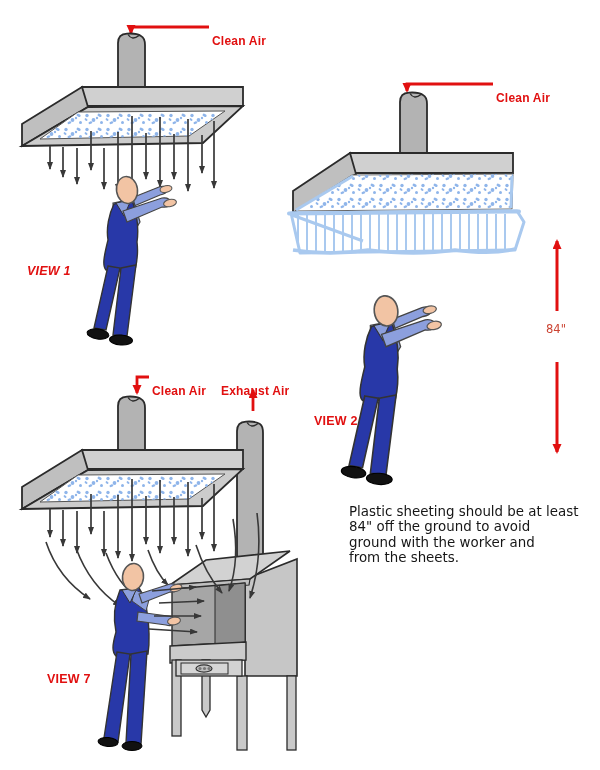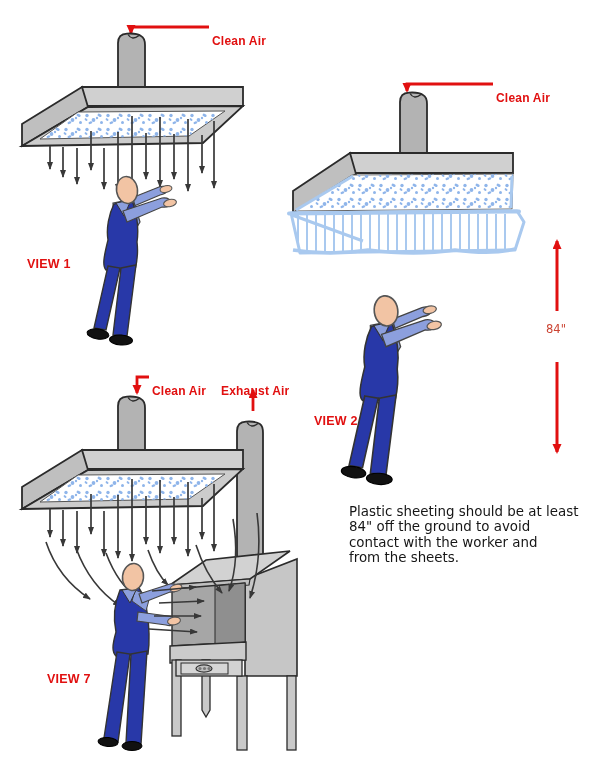--- a/index.html
+++ b/index.html
@@ -225,30 +225,30 @@
   </g>
   <g stroke="#383838" stroke-width="1.6">
     <line x1="152" y1="591" x2="196" y2="587" marker-end="url(#mb)"></line>
     <line x1="159" y1="603" x2="204" y2="601" marker-end="url(#mb)"></line>
     <line x1="154" y1="616" x2="201" y2="616" marker-end="url(#mb)"></line>
     <line x1="149" y1="629" x2="197" y2="632" marker-end="url(#mb)"></line>
   </g>
 </svg>
 
 <div class="lbl" style="left:212px;top:19px;">Clean Air</div>
-<div class="lbl viewlbl" style="left:27px;top:242px;">VIEW 1</div>
+<div class="lbl viewlbl" style="left:27px;top:249px;font-style:italic;">VIEW 1</div>
 
 <div class="lbl" style="left:496px;top:76px;">Clean Air</div>
 <div class="lbl viewlbl" style="left:314px;top:399px;text-align:center;">VIEW 2</div>
 <div class="dim" style="left:546px;top:322px;">84"</div>
 
 <div class="lbl" style="left:152px;top:369px;">Clean Air</div>
 <div class="lbl" style="left:221px;top:369px;">Exhaust Air</div>
 <div class="lbl viewlbl" style="left:47px;top:657px;">VIEW 7</div>
 
 <div class="note">
   <div>Plastic sheeting should be at least</div>
   <div>84" off the ground to avoid</div>
-  <div>contact with the worker and</div>
+  <div>ground with the worker and</div>
   <div>from the sheets.</div>
 </div>
 
 </div>
 
 </body></html>

